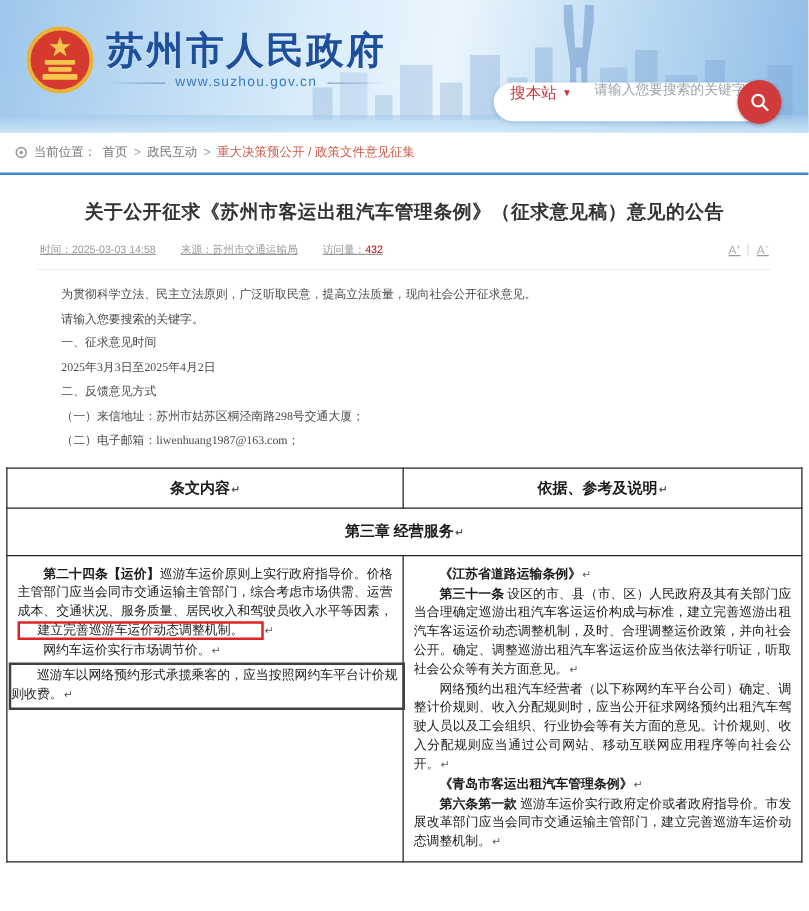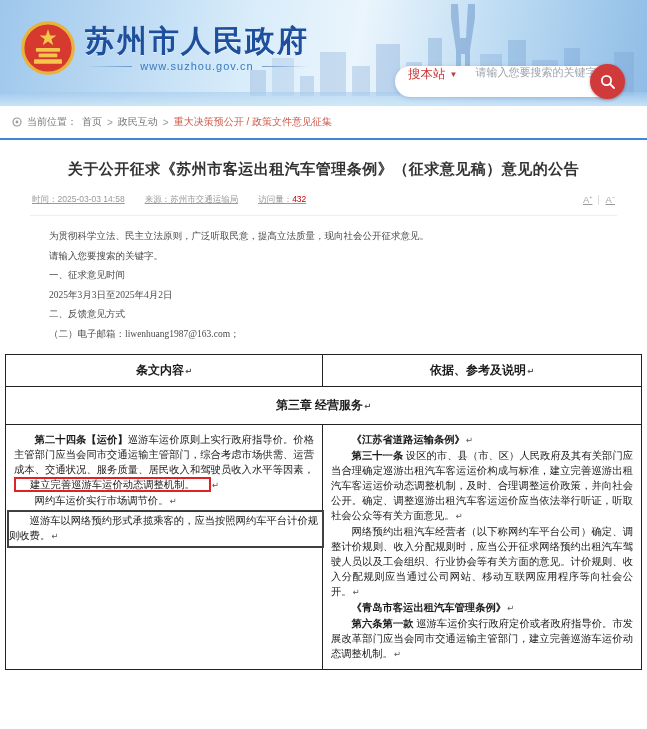--- a/index.html
+++ b/index.html
@@ -171,20 +171,21 @@
         <span>A⁻</span>
       </span>
     </div>
 
     <div class="body-text">
       <p>为贯彻科学立法、民主立法原则，广泛听取民意，提高立法质量，现向社会公开征求意见。</p>
       <p>请输入您要搜索的关键字。</p>
       <p>一、征求意见时间</p>
       <p>2025年3月3日至2025年4月2日</p>
       <p>二、反馈意见方式</p>
+      <p>（一）来信地址：苏州市姑苏区桐泾南路298号交通大厦；</p>
       <p>（二）电子邮箱：liwenhuang1987@163.com；</p>
     </div>
   </div>
 
   <table class="cmp">
     <colgroup>
         <col style="width:317px">
         <col>
       </colgroup>
     <tbody>

